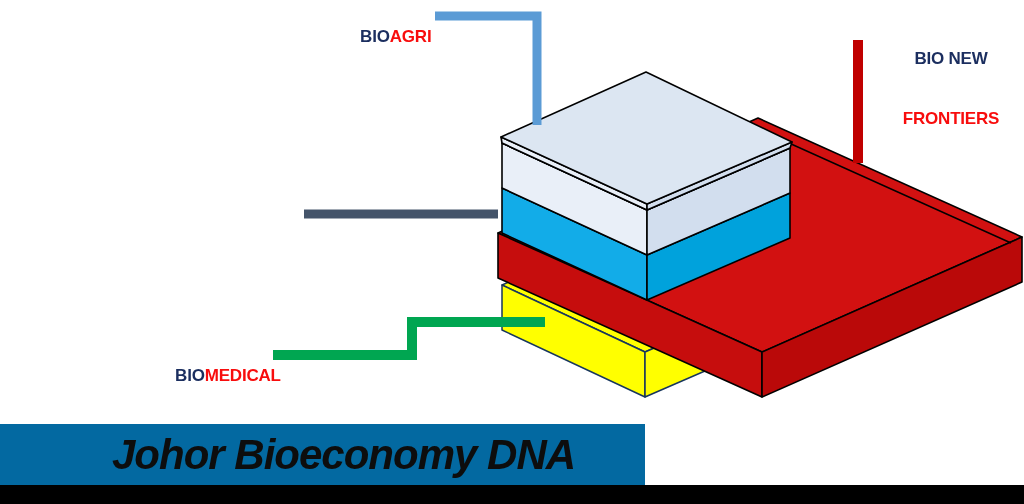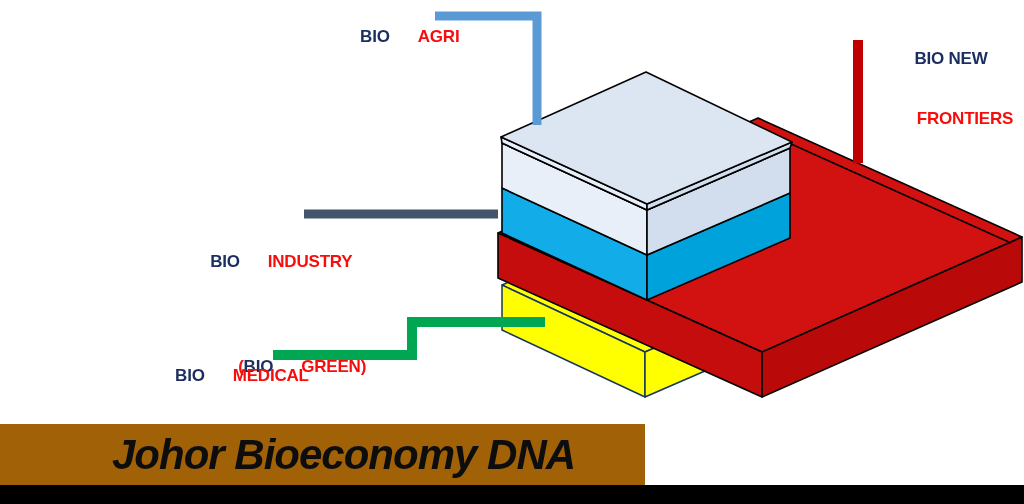--- a/index.html
+++ b/index.html
@@ -6,25 +6,25 @@
   .stage{
     position:relative;width:1024px;height:504px;background:#ffffff;
     overflow:hidden;font-family:"Liberation Sans",sans-serif;
   }
   .diagram-svg{position:absolute;left:0;top:0;width:1024px;height:504px;}
   .callout{
     position:absolute;font-weight:bold;font-size:17px;line-height:21px;
     letter-spacing:-0.2px;white-space:pre;
   }
   .navy{color:#1B2E5F;text-align:center;}
-  .redtxt{color:#F80D0D;margin-left:28px;}
+  .redtxt{color:#F80D0D;}
   .callout-frontiers{text-align:center;line-height:20px;}
   .title-bar{
     position:absolute;left:0;top:424px;width:645px;height:61px;
-    background:#a16207;display:flex;align-items:center;
+    background:#0369a1;display:flex;align-items:center;
   }
   .title-text{
     padding-left:112px;font-size:42px;font-weight:bold;font-style:italic;
     color:#0D0D0D;letter-spacing:-1px;white-space:nowrap;
   }
   .bottom-strip{
     position:absolute;left:0;top:485px;width:1024px;height:19px;background:#000000;
   }
   polygon{stroke:#000000;stroke-width:1.6;stroke-linejoin:round;}
   polygon.yellow-face{stroke:#17365D;stroke-width:1.5;}
@@ -68,28 +68,20 @@
     <path class="connector" stroke-width="9" d="M435,16 L537,16 L537,125" stroke="#5B9BD5"></path>
     <path class="connector" stroke-width="9" d="M304,214 L498,214" stroke="#44546A"></path>
     <path class="connector" stroke-width="10" d="M273,355 L412,355 L412,322 L545,322" stroke="#00A651"></path>
     <path class="connector" stroke-width="10" d="M858,40 L858,163" stroke="#C00000"></path>
   </svg>
 
   <div class="callout" style="left:342px;top:5px;">
     <span class="navy">BIO</span><span class="redtxt">AGRI</span>
   </div>
 
-  <div class="callout" style="left:183px;top:188px;">
-    <div>
-      <span class="navy">BIO</span><span class="redtxt">INDUSTRY</span>
-    </div>
-    <div>
-      <span class="redtxt">(</span><span class="navy">BIO</span><span class="redtxt">GREEN)</span>
-    </div>
-  </div>
 
   <div class="callout callout-frontiers" style="left:886px;top:9px;width:130px;">
     <div class="navy">BIO NEW</div>
     <div class="redtxt">FRONTIERS</div>
   </div>
 
   <div class="callout" style="left:157px;top:344px;">
     <span class="navy">BIO</span><span class="redtxt">MEDICAL</span>
   </div>
 

